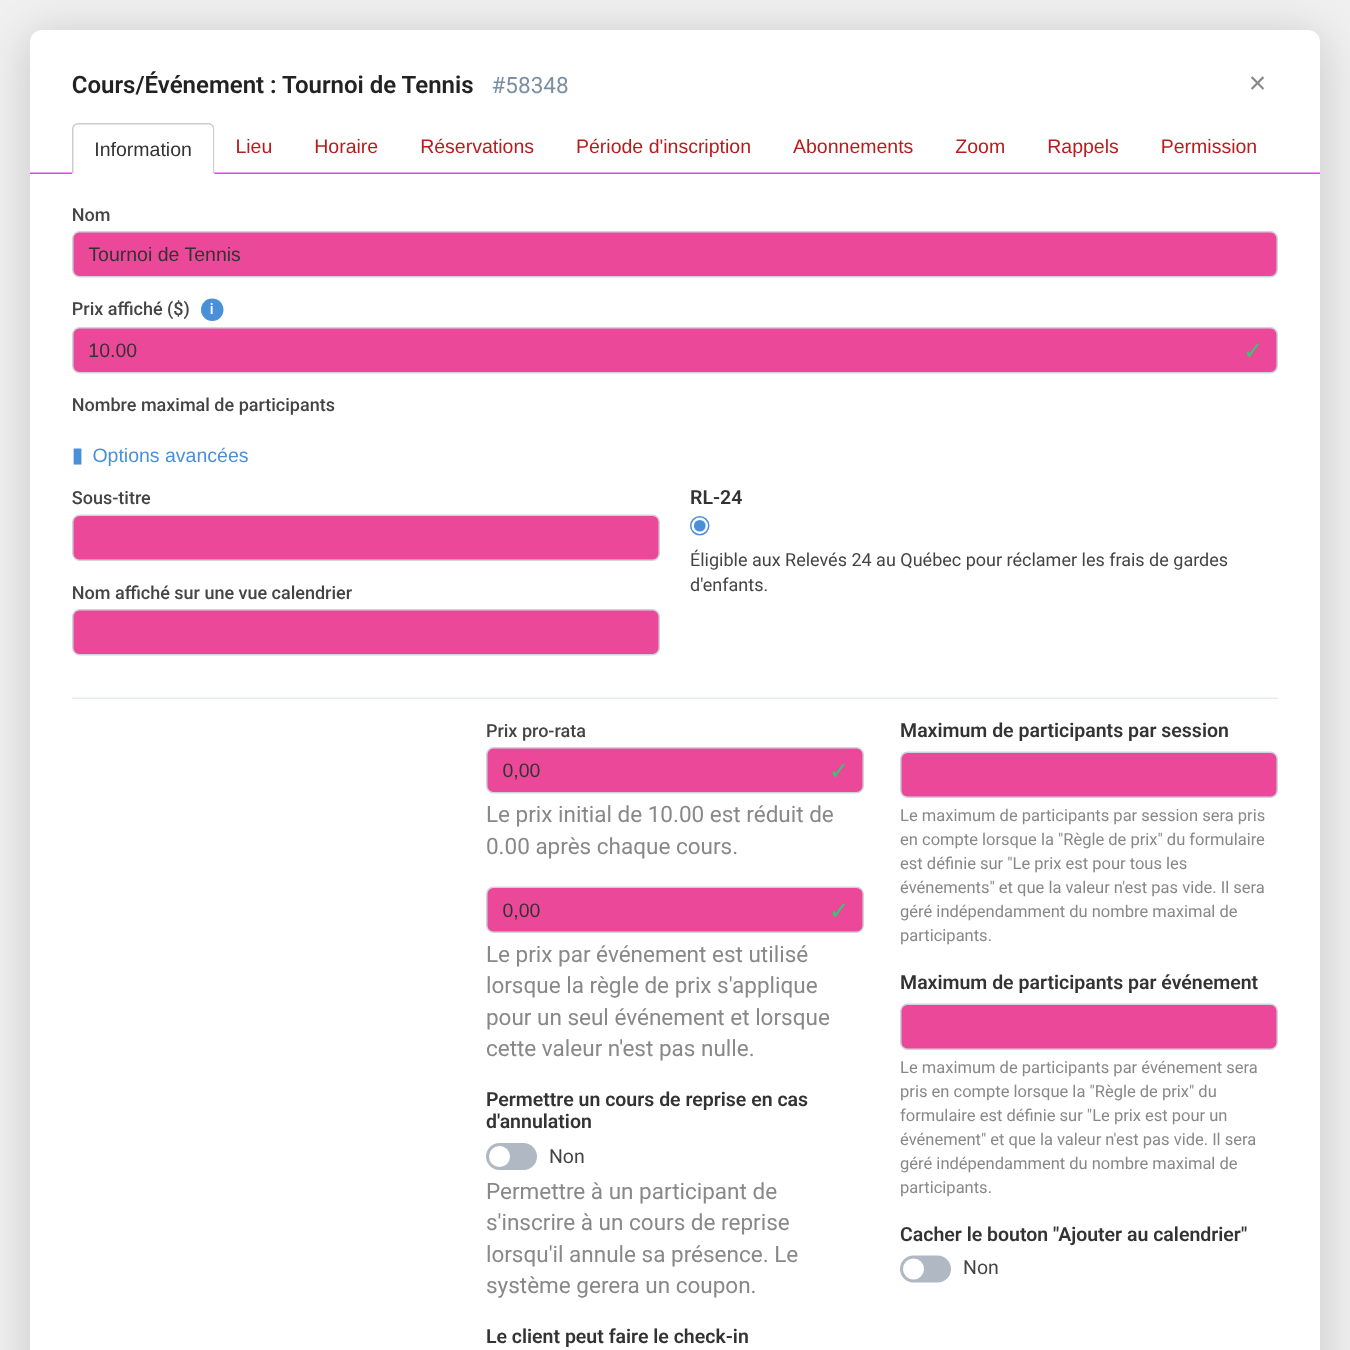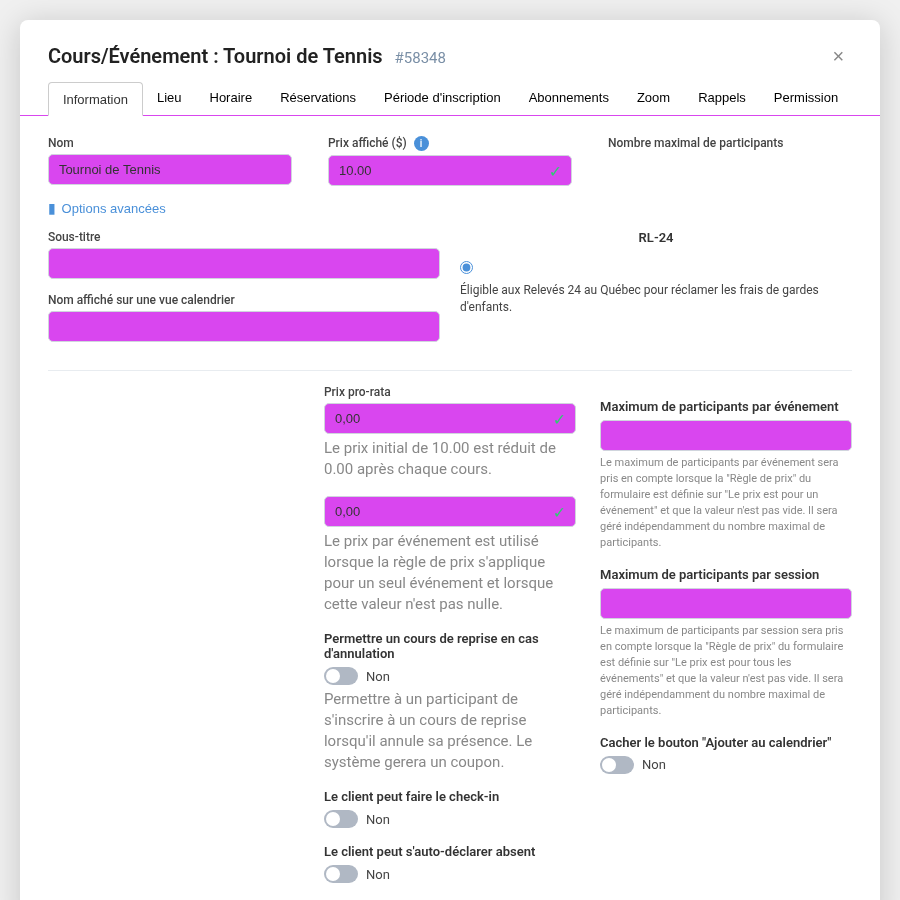--- a/index.html
+++ b/index.html
@@ -21,21 +21,21 @@
       position: relative;
       padding: 0;
     }
     .modal-header {
       display: flex;
       align-items: center;
       justify-content: space-between;
       padding: 22px 28px 12px 28px;
     }
     .modal-title {
-      font-size: 20px;
+      font-size: 16px;
       font-weight: 600;
       color: #222;
     }
     .modal-id {
       font-size: 15px;
       font-weight: 400;
       color: #7a8fa6;
       margin-left: 8px;
     }
     .close-btn {
@@ -49,21 +49,21 @@
     }
     .tabs {
       display: flex;
       border-bottom: 1px solid #d946ef;
       padding: 0 28px;
       gap: 0;
     }
     .tab {
       padding: 8px 14px;
       font-size: 13px;
-      color: #000000;
+      color: #b91c1c;
       cursor: pointer;
       border-bottom: 2px solid transparent;
       background: none;
       border-top: none;
       border-left: none;
       border-right: none;
       white-space: nowrap;
     }
     .tab.active {
       color: #222;
@@ -76,42 +76,42 @@
       border-radius: 4px 4px 0 0;
       color: #333;
       margin-bottom: -1px;
       background: #fff;
     }
     .modal-body {
       padding: 20px 28px 28px 28px;
     }
     .form-grid {
       display: grid;
-      grid-template-columns: 1fr 1fr 1fr;
+      grid-template-columns: 1fr;
       gap: 0 36px;
     }
     .form-group {
       margin-bottom: 14px;
     }
     .form-label {
       font-size: 12px;
       color: #444;
       margin-bottom: 4px;
       display: block;
       font-weight: 500;
     }
     .form-input {
       width: 100%;
       border: 1px solid #d0d5dd;
       border-radius: 5px;
       padding: 7px 10px;
       font-size: 13px;
       color: #333;
       outline: none;
-      background: #d946ef;
+      background: #ec4899;
     }
     .form-input.with-check {
       padding-right: 32px;
     }
     .input-wrapper {
       position: relative;
     }
     .input-check {
       position: absolute;
       right: 10px;
@@ -137,22 +137,21 @@
     }
     .two-col {
       display: grid;
       grid-template-columns: 1fr 1fr;
       gap: 0 24px;
     }
     .rl24-label {
       font-size: 13px;
       font-weight: 600;
       color: #333;
-      margin-bottom: 13px;
-      text-align: center;
+      margin-bottom: 1px;
     }
     .radio-row {
       display: flex;
       align-items: flex-start;
       gap: 8px;
       flex-direction: column;
     }
     .radio-input {
       margin-top: 3px;
       accent-color: #4a90d9;
@@ -359,30 +358,30 @@
           <div class="section-title">Le client peut s'auto-déclarer absent</div>
           <div class="toggle-row">
             <div class="toggle"></div>
             <span class="toggle-label">Non</span>
           </div>
         </div>
       </div>
 
       <div class="right-col">
 
+        <div class="section-block">
+          <div class="section-title">Maximum de participants par session</div>
+          <input class="form-input" type="text" value="" style="">
+          <div class="right-col-text">Le maximum de participants par session sera pris en compte lorsque la "Règle de prix" du formulaire est définie sur "Le prix est pour tous les événements" et que la valeur n'est pas vide. Il sera géré indépendamment du nombre maximal de participants.</div>
+        </div>
+
         <div class="section-block" style="margin-top:14px;">
           <div class="section-title">Maximum de participants par événement</div>
           <input class="form-input" type="text" value="" style="">
           <div class="right-col-text">Le maximum de participants par événement sera pris en compte lorsque la "Règle de prix" du formulaire est définie sur "Le prix est pour un événement" et que la valeur n'est pas vide. Il sera géré indépendamment du nombre maximal de participants.</div>
-        </div>
-
-        <div class="section-block">
-          <div class="section-title">Maximum de participants par session</div>
-          <input class="form-input" type="text" value="" style="">
-          <div class="right-col-text">Le maximum de participants par session sera pris en compte lorsque la "Règle de prix" du formulaire est définie sur "Le prix est pour tous les événements" et que la valeur n'est pas vide. Il sera géré indépendamment du nombre maximal de participants.</div>
         </div>
 
         <div class="section-block" style="margin-top:14px;">
           <div class="section-title">Cacher le bouton "Ajouter au calendrier"</div>
           <div class="toggle-row">
             <div class="toggle"></div>
             <span class="toggle-label">Non</span>
           </div>
         </div>
       </div>

